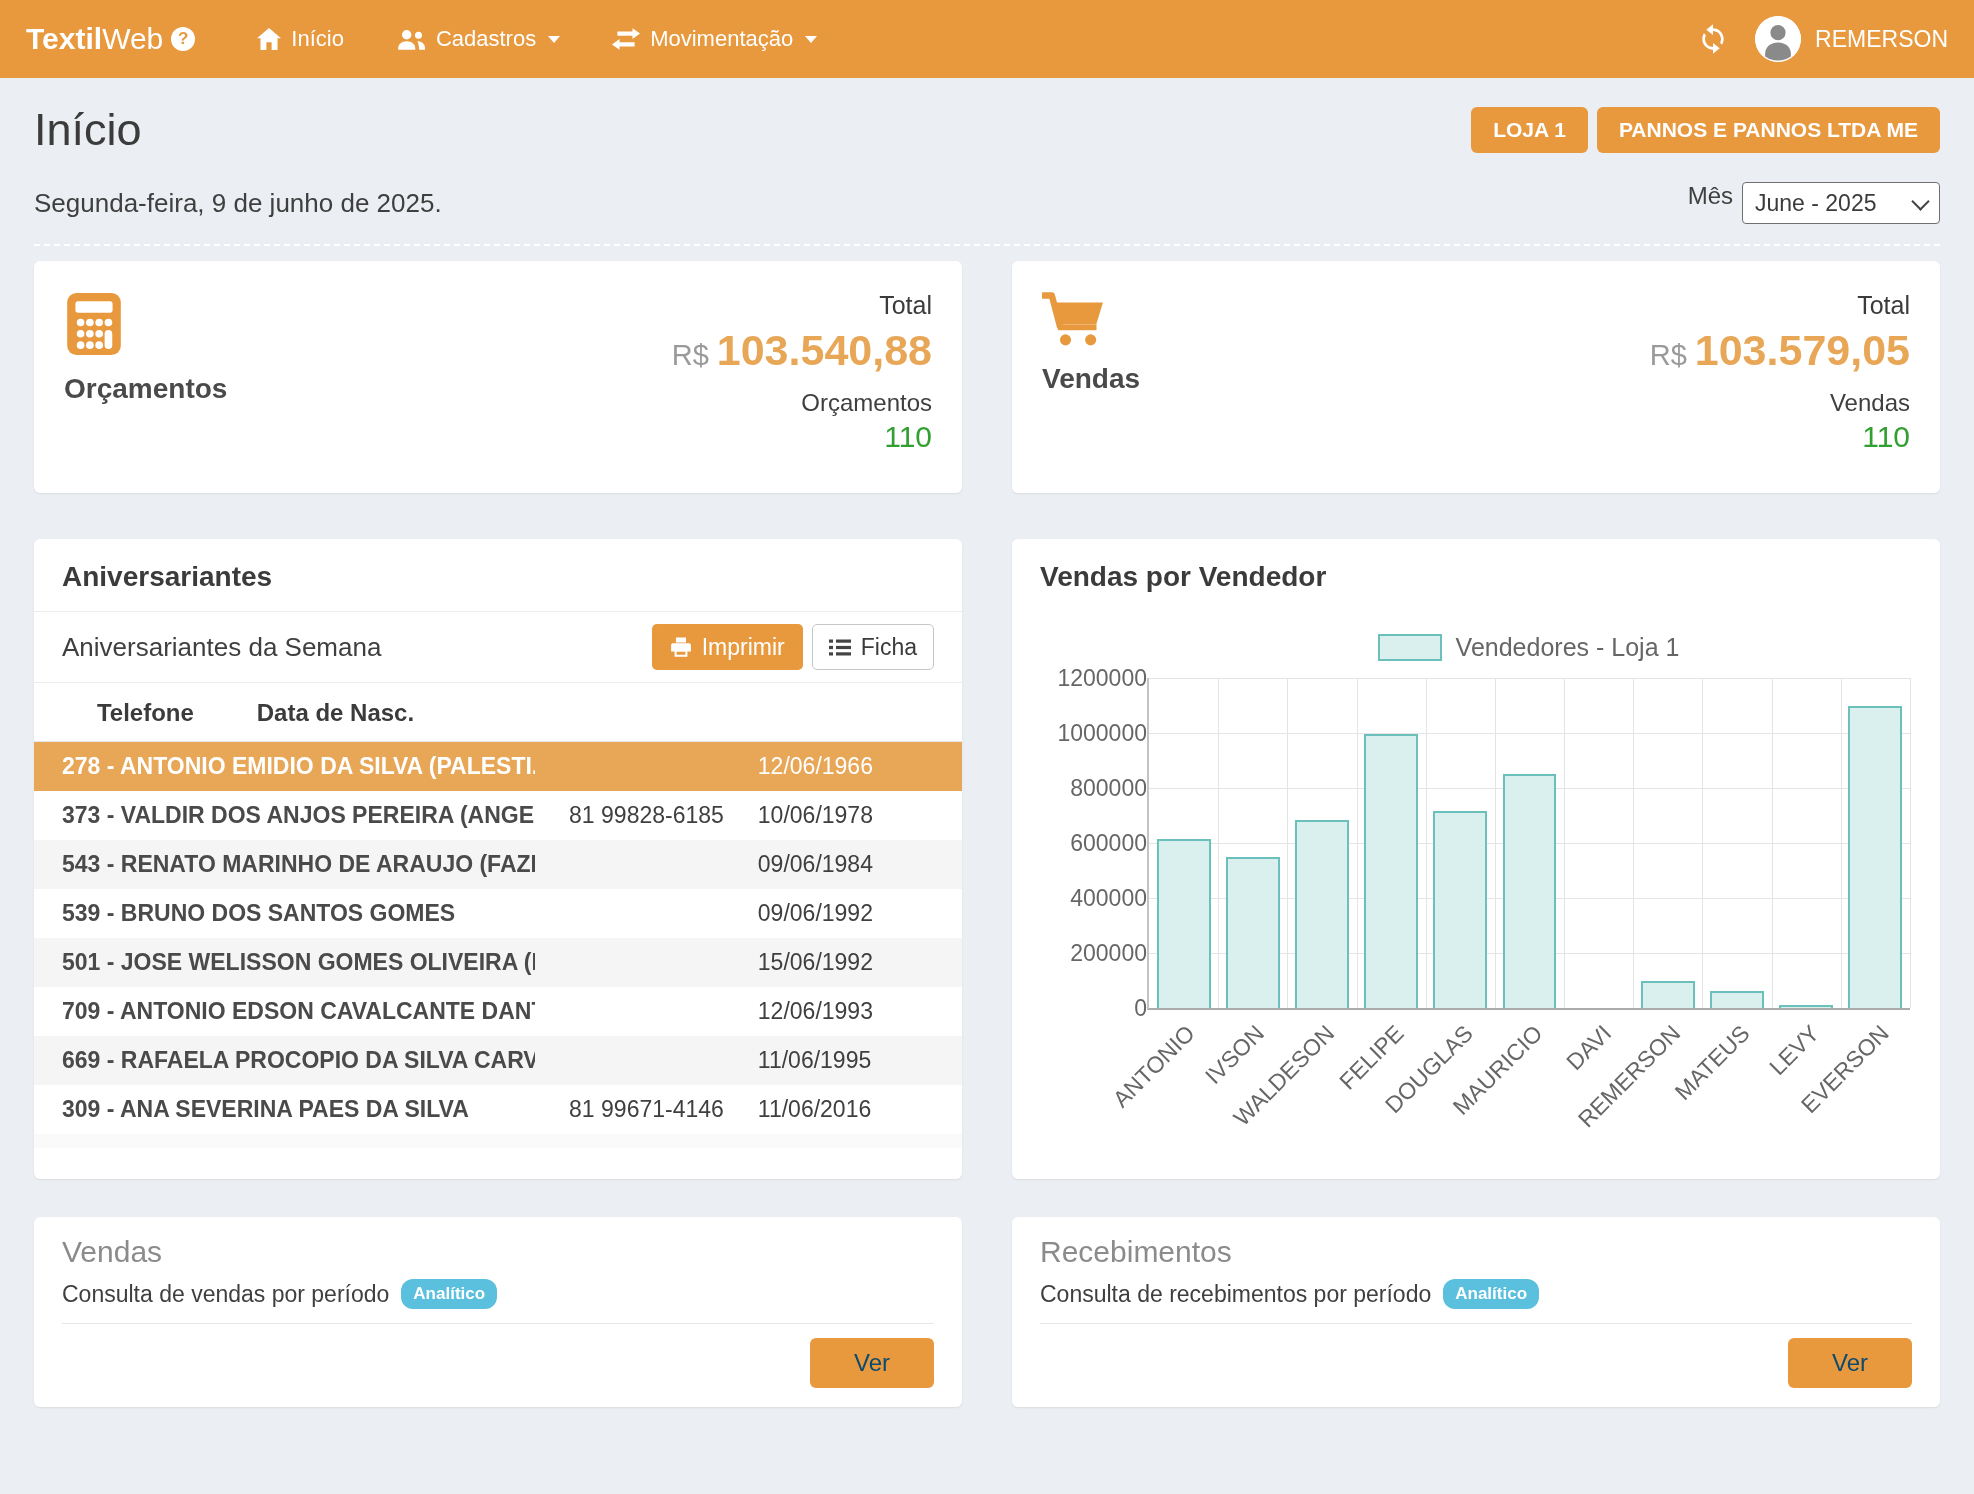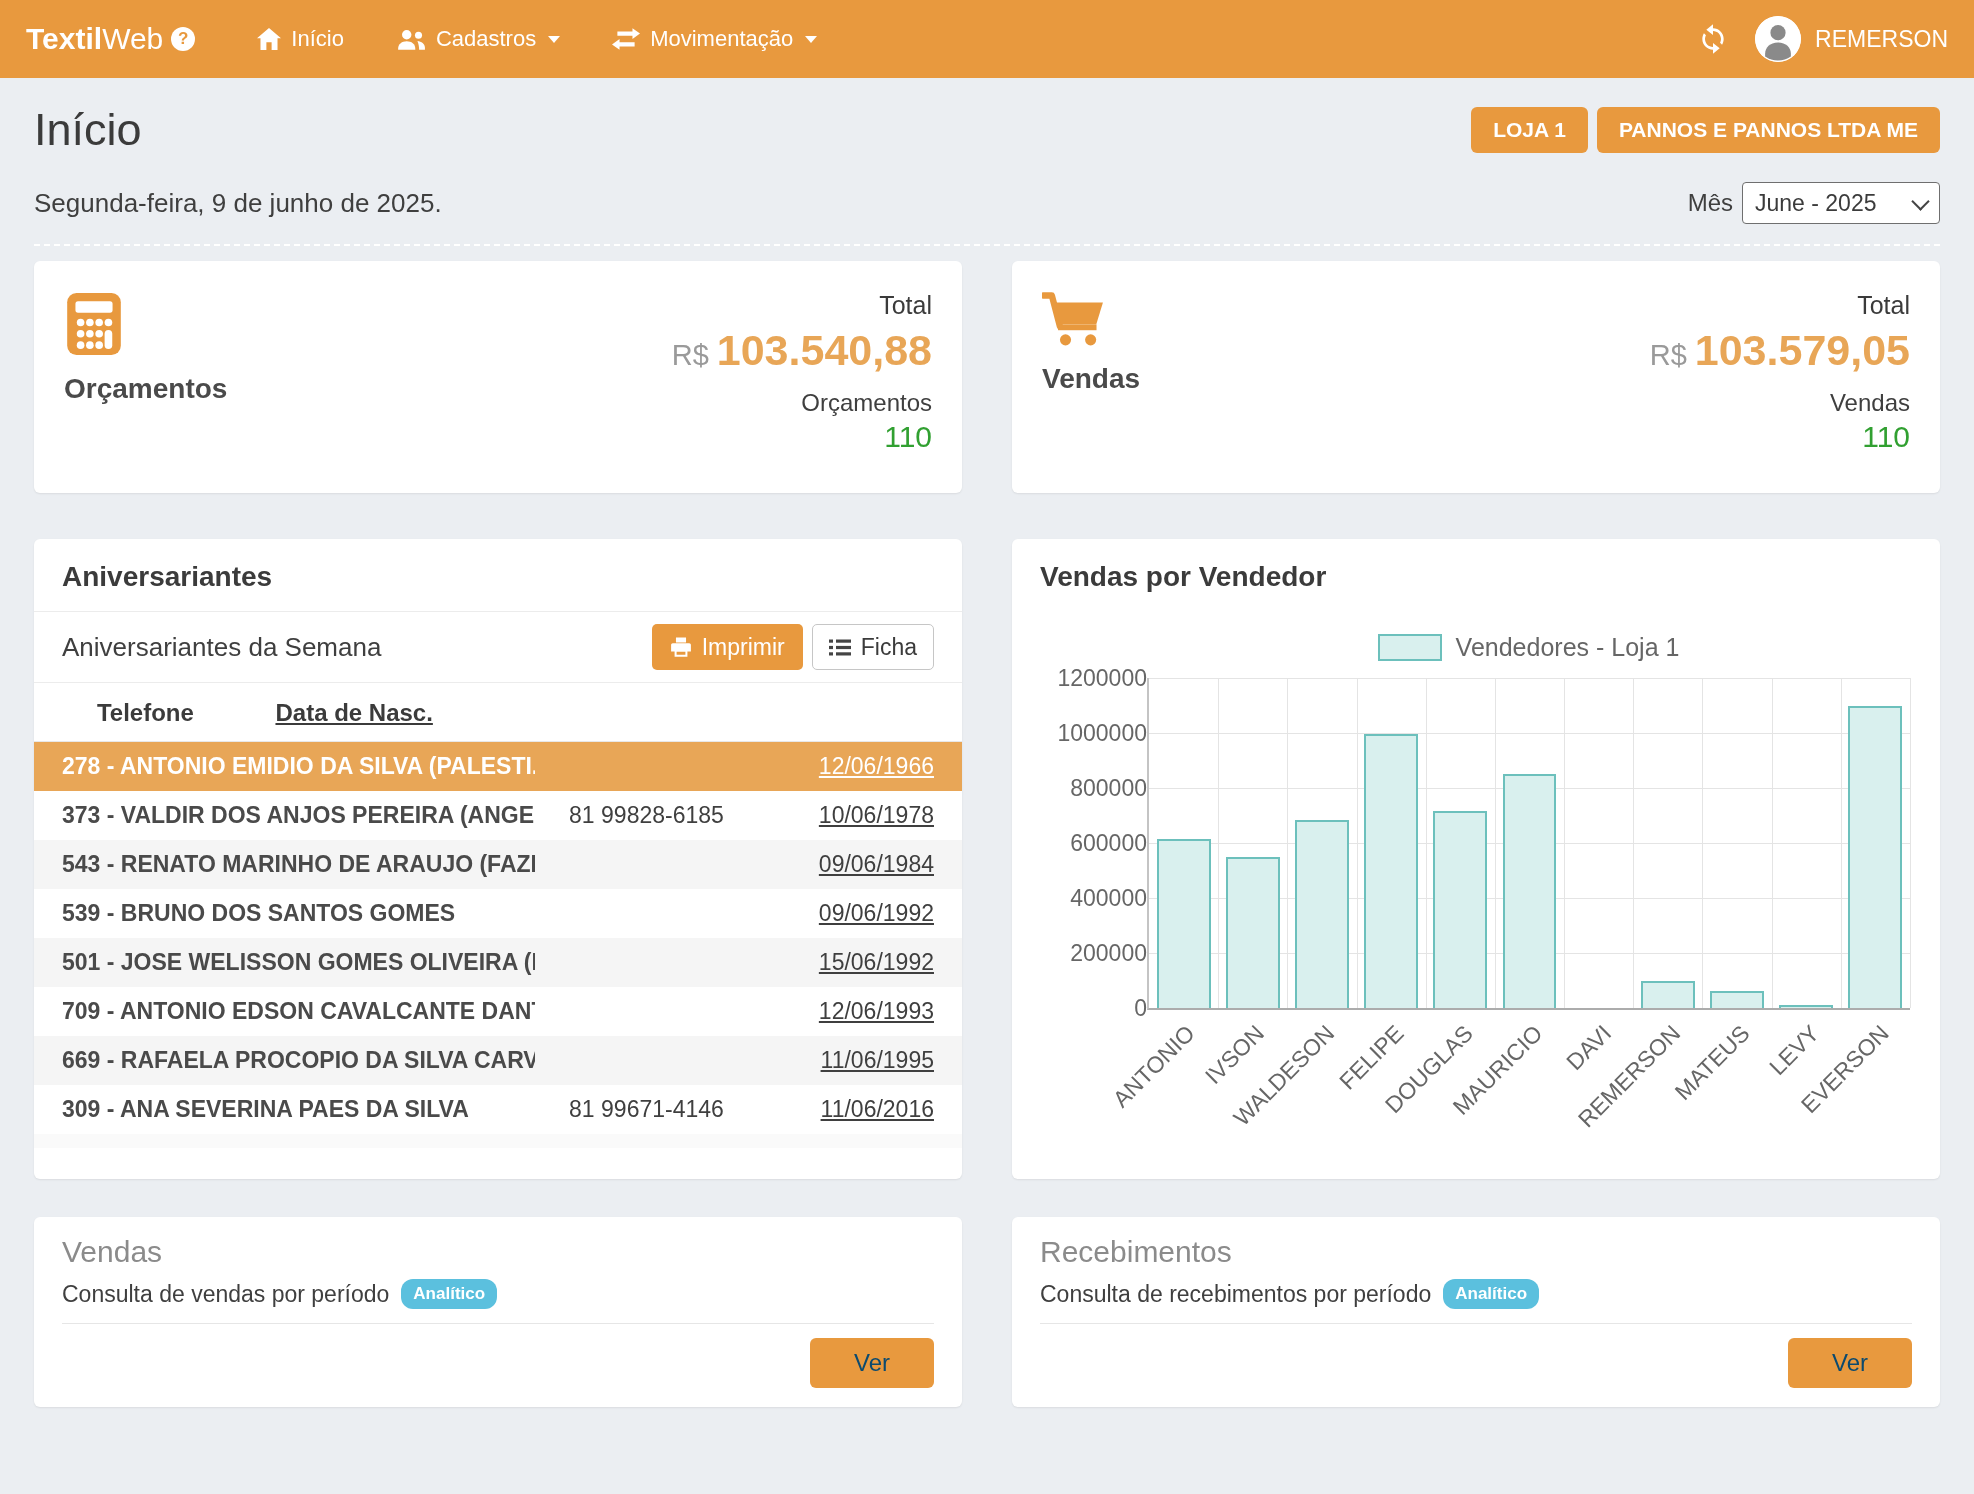--- a/index.html
+++ b/index.html
@@ -18,21 +18,21 @@
   .avatar{width:46px;height:46px;border-radius:50%;overflow:hidden;background:#fff;}
   .nav-user{display:flex;align-items:center;gap:14px;color:#fff;font-size:23px;cursor:pointer;}
   
   .container{padding:0 34px;}
   .header-row{display:flex;align-items:center;justify-content:space-between;margin-top:26px;}
   .page-title{font-size:45px;font-weight:400;color:#3B3B3B;margin:0;}
   .store-buttons{display:flex;gap:9px;}
   .store-btn{background:#E8993E;color:#fff;font-weight:bold;font-size:21px;border:none;border-radius:6px;height:46px;padding:0 22px;cursor:pointer;}
   .date-row{display:flex;align-items:center;justify-content:space-between;margin-top:26px;}
   .date-text{font-size:26px;color:#3F3F3F;}
-  .month-box{display:flex;align-items:center;gap:9px;}
+  .month-box{display:flex;align-items:flex-start;gap:9px;}
   .month-label{font-size:24px;}
   .select-wrap{position:relative;}
   .month-select{appearance:none;-webkit-appearance:none;width:198px;height:42px;font-size:23px;font-family:"Liberation Sans",sans-serif;color:#3B3B3B;background:#fff;border:1px solid #6F6F6F;border-radius:4px;padding:0 36px 0 12px;cursor:pointer;}
   .select-chev{position:absolute;right:13px;top:13px;width:11px;height:11px;border-right:2px solid #444;border-bottom:2px solid #444;transform:rotate(45deg);pointer-events:none;}
   .dashed-sep{border:none;border-top:2px dashed #FFFFFF;margin:20px 0 0 0;}
   
   .stats-row{display:flex;gap:50px;margin-top:15px;}
   .card{background:#fff;border-radius:6px;box-shadow:0 1px 2px rgba(0,0,0,.08);}
   .stat-card{flex:1;height:232px;box-sizing:border-box;padding:30px 30px;display:flex;justify-content:space-between;}
   .stat-title{font-size:28px;font-weight:bold;color:#4A4A4A;margin-top:16px;}
@@ -51,21 +51,21 @@
   .toolbar-label{font-size:26px;color:#3F3F3F;}
   .toolbar-btns{display:flex;gap:9px;}
   .btn-print{display:flex;align-items:center;gap:10px;background:#E8993E;color:#fff;border:none;border-radius:5px;font-size:23px;height:46px;padding:0 18px;cursor:pointer;font-family:"Liberation Sans",sans-serif;}
   .btn-ficha{display:flex;align-items:center;gap:10px;background:#fff;color:#3B3B3B;border:1px solid #C6C6C6;border-radius:5px;font-size:23px;height:46px;padding:0 16px;cursor:pointer;font-family:"Liberation Sans",sans-serif;}
   
   .tbl{width:100%;}
   .tbl-head{display:flex;align-items:center;padding:16px 0 14px 0;border-bottom:1px solid #E8E8E8;font-weight:bold;font-size:24px;color:#3B3B3B;}
   .tbl-row{display:flex;align-items:center;height:49px;font-size:23px;color:#3F3F3F;cursor:pointer;}
   .c-cliente{width:54%;box-sizing:border-box;padding-left:28px;font-weight:bold;color:#4A4A4A;white-space:nowrap;overflow:hidden;}
   .c-tel{width:24%;text-align:center;}
-  .c-date{width:22%;box-sizing:border-box;padding-right:28px;text-align:right;text-decoration:underline;}
+  .c-date{width:22%;box-sizing:border-box;padding-right:28px;}
   .tbl-head .c-cliente{color:#3B3B3B;}
   .tbl-row.stripe{background:#F5F5F5;}
   .tbl-row.hl{background:#E8A657;}
   .tbl-row.hl .c-cliente,.tbl-row.hl .c-tel,.tbl-row.hl .c-date{color:#fff;}
   .tbl-bottom-strip{height:14px;background:#FAFAFA;}
   
   .chart-wrap{padding:8px 30px 0 30px;}
   .legend{margin-left:105px;display:flex;align-items:center;justify-content:center;gap:14px;margin-top:14px;}
   .legend-swatch{width:64px;height:27px;background:#D9F0EE;border:2px solid #6CC0BC;box-sizing:border-box;}
   .legend-label{font-size:25px;color:#666;text-align:right;}

